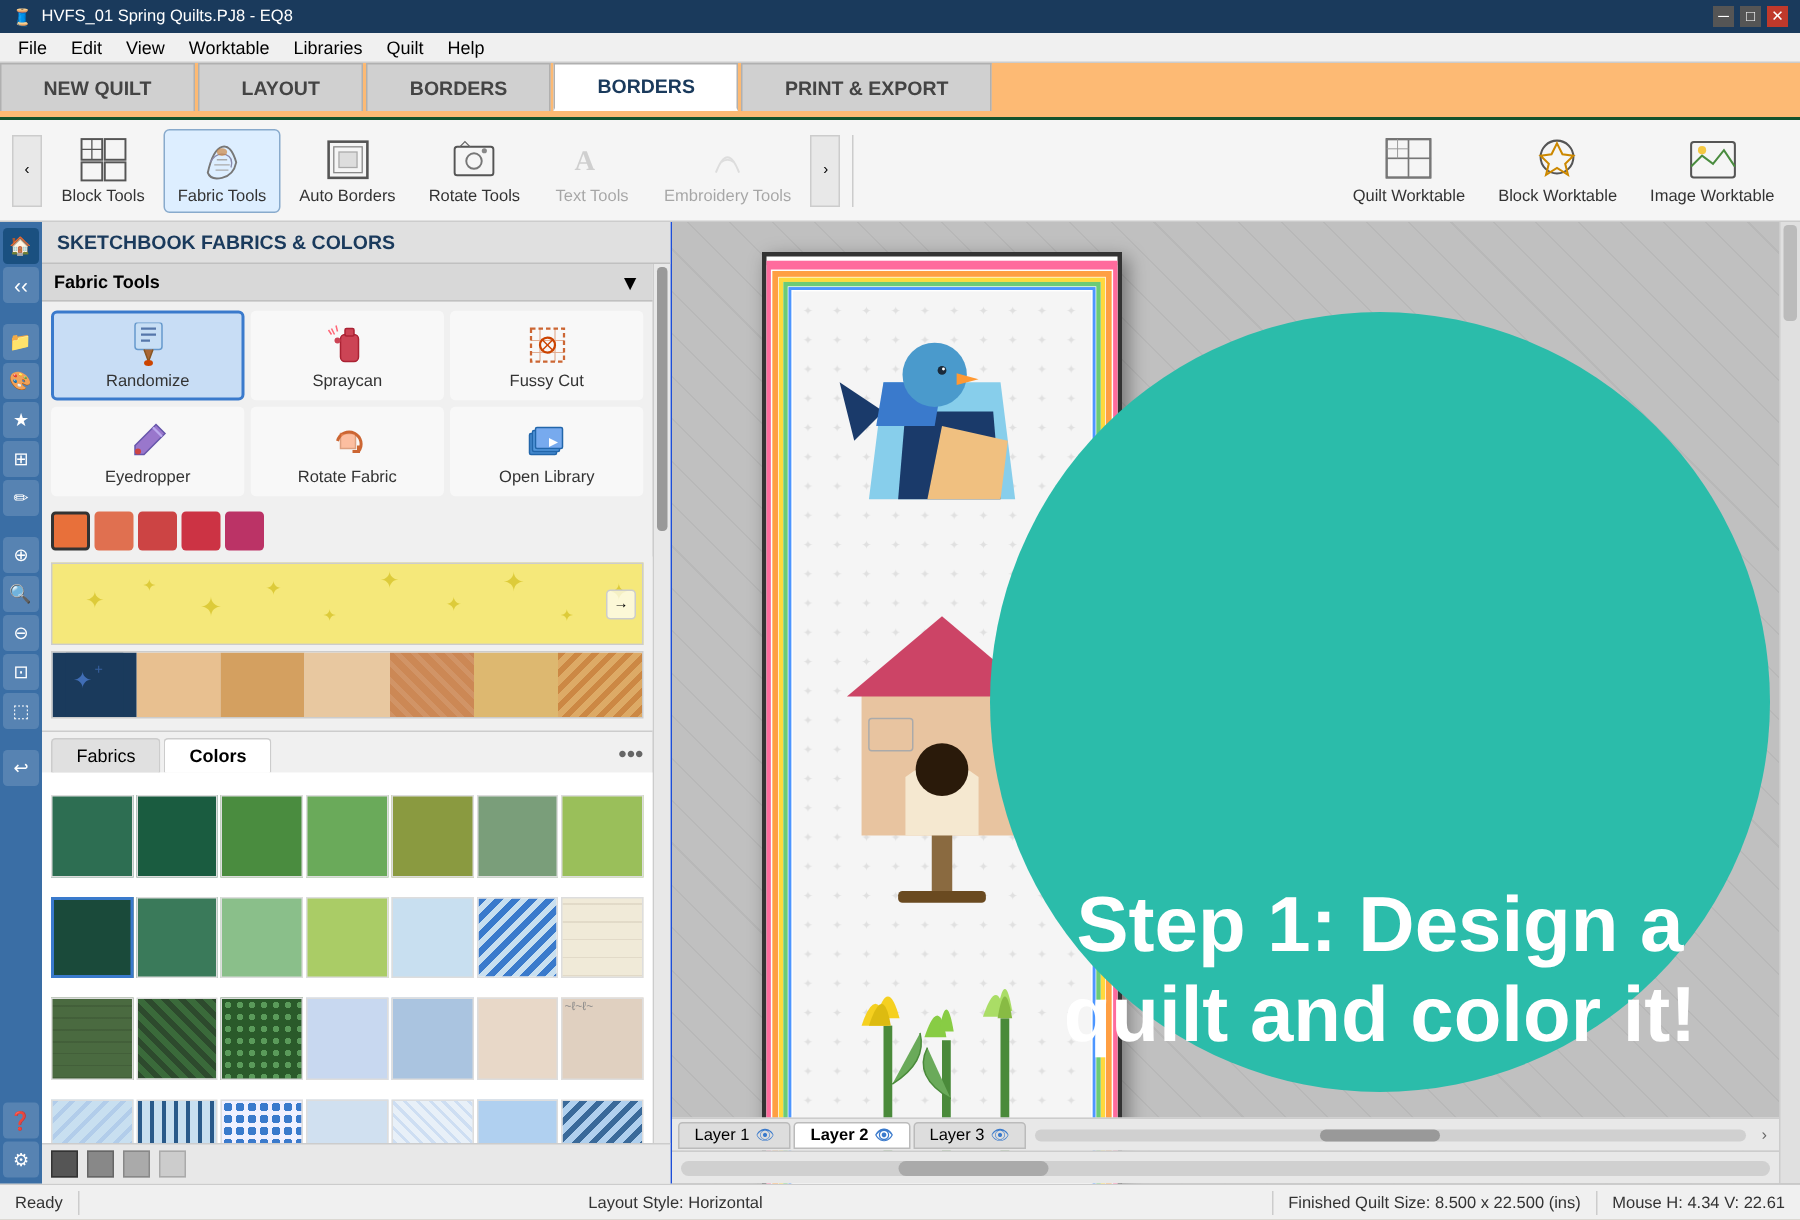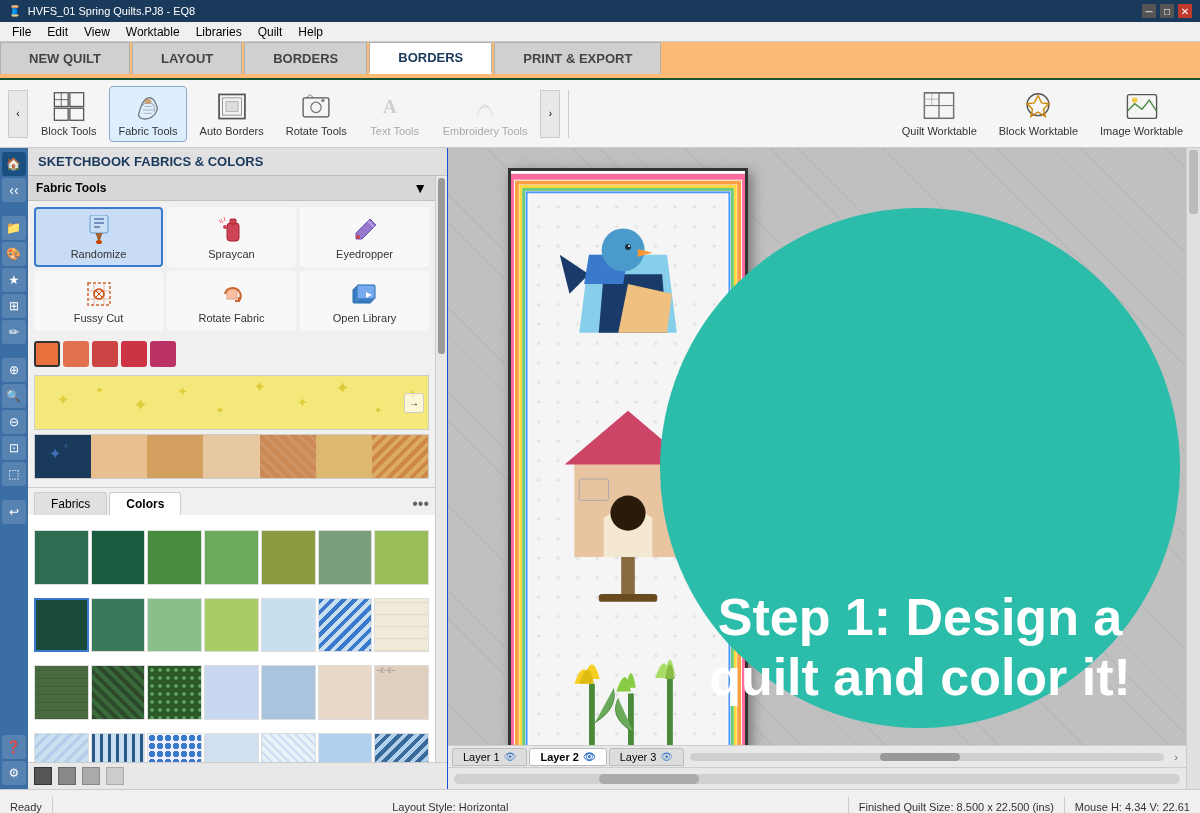--- a/index.html
+++ b/index.html
@@ -74,21 +74,21 @@
     .canvas-inner { width: 100%; height: 100%; background: repeating-linear-gradient(45deg, #b8b8b8 0px, #b8b8b8 1px, #c0c0c0 1px, #c0c0c0 20px); display: flex; align-items: center; justify-content: center; position: relative; }
 
     
     .quilt-container { position: absolute; left: 60px; top: 20px; width: 240px; height: 700px; background: white; border: 3px solid #333; box-shadow: 4px 4px 12px rgba(0,0,0,0.4); }
 
     
     .teal-circle { position: absolute; right: 20px; top: 60px; width: 520px; height: 520px; background: #2bbcaa; border-radius: 50%; display: flex; align-items: flex-end; justify-content: center; z-index: 10; }
     .teal-circle-text { color: white; font-size: 52px; font-weight: 900; text-align: center; line-height: 1.15; padding: 20px; }
 
     
-    .status-bar { height: 24px; background: #f0f0f0; border-top: 1px solid #ccc; display: flex; align-items: flex-end; font-size: 11px; color: #333; }
+    .status-bar { height: 24px; background: #f0f0f0; border-top: 1px solid #ccc; display: flex; align-items: center; font-size: 11px; color: #333; }
     .status-divider { width: 1px; height: 16px; background: #ccc; }
     .layer-tab { padding: 2px 10px; cursor: pointer; font-size: 11px; border: 1px solid #bbb; background: #ddd; border-radius: 3px 3px 0 0; display: flex; align-items: center; gap: 4px; }
     .layer-tab.active { background: white; font-weight: bold; }
     .layer-eye { font-size: 10px; color: #3a7acc; }
 
     
     .paintbrush-colors { display: flex; gap: 3px; padding: 4px 6px; }
     .pb-color { width: 26px; height: 26px; border-radius: 3px; cursor: pointer; }
 
     
@@ -301,39 +301,39 @@
                 <path d="M 6 8 L 4 4 M 4 8 L 2 5 M 8 6 L 7 2" stroke="#ff6677" stroke-width="1"></path>
               </svg>
             </div>
             <span>Spraycan</span>
           </div>
 
 
           <div class="tool-btn">
             <div class="tool-icon">
               <svg width="30" height="30" viewBox="0 0 30 30">
-                <path d="M 20 4 L 26 10 L 12 24 L 6 24 L 6 18 Z" fill="#9977cc" stroke="#6655aa" stroke-width="1"></path>
-                <path d="M 18 6 L 24 12" stroke="#bbaaee" stroke-width="1.5"></path>
-                <circle cx="8" cy="22" r="2" fill="#cc4444"></circle>
-              </svg>
-            </div>
-            <span>Eyedropper</span>
-          </div>
-
-          <div class="tool-btn">
-            <div class="tool-icon">
-              <svg width="30" height="30" viewBox="0 0 30 30">
                 <rect x="4" y="4" width="22" height="22" fill="none" stroke="#cc6633" stroke-width="1.5" stroke-dasharray="3,2"></rect>
                 <path d="M 10 4 L 10 26 M 20 4 L 20 26 M 4 12 L 26 12 M 4 20 L 26 20" stroke="#cc6633" stroke-width="0.8" opacity="0.5"></path>
                 <circle cx="15" cy="15" r="5" fill="none" stroke="#cc4400" stroke-width="1.5"></circle>
                 <line x1="11" y1="11" x2="19" y2="19" stroke="#cc4400" stroke-width="1"></line>
                 <line x1="19" y1="11" x2="11" y2="19" stroke="#cc4400" stroke-width="1"></line>
               </svg>
             </div>
             <span>Fussy Cut</span>
+          </div>
+
+          <div class="tool-btn">
+            <div class="tool-icon">
+              <svg width="30" height="30" viewBox="0 0 30 30">
+                <path d="M 20 4 L 26 10 L 12 24 L 6 24 L 6 18 Z" fill="#9977cc" stroke="#6655aa" stroke-width="1"></path>
+                <path d="M 18 6 L 24 12" stroke="#bbaaee" stroke-width="1.5"></path>
+                <circle cx="8" cy="22" r="2" fill="#cc4444"></circle>
+              </svg>
+            </div>
+            <span>Eyedropper</span>
           </div>
 
           <div class="tool-btn">
             <div class="tool-icon">
               <svg width="30" height="30" viewBox="0 0 30 30">
                 <path d="M 8 15 A 8 8 0 1 1 22 22" fill="none" stroke="#cc6633" stroke-width="2"></path>
                 <path d="M 22 18 L 22 22 L 18 22" fill="none" stroke="#cc6633" stroke-width="2"></path>
                 <rect x="10" y="10" width="10" height="10" fill="#ff9966" opacity="0.6" stroke="#cc6633" stroke-width="1"></rect>
               </svg>
             </div>

